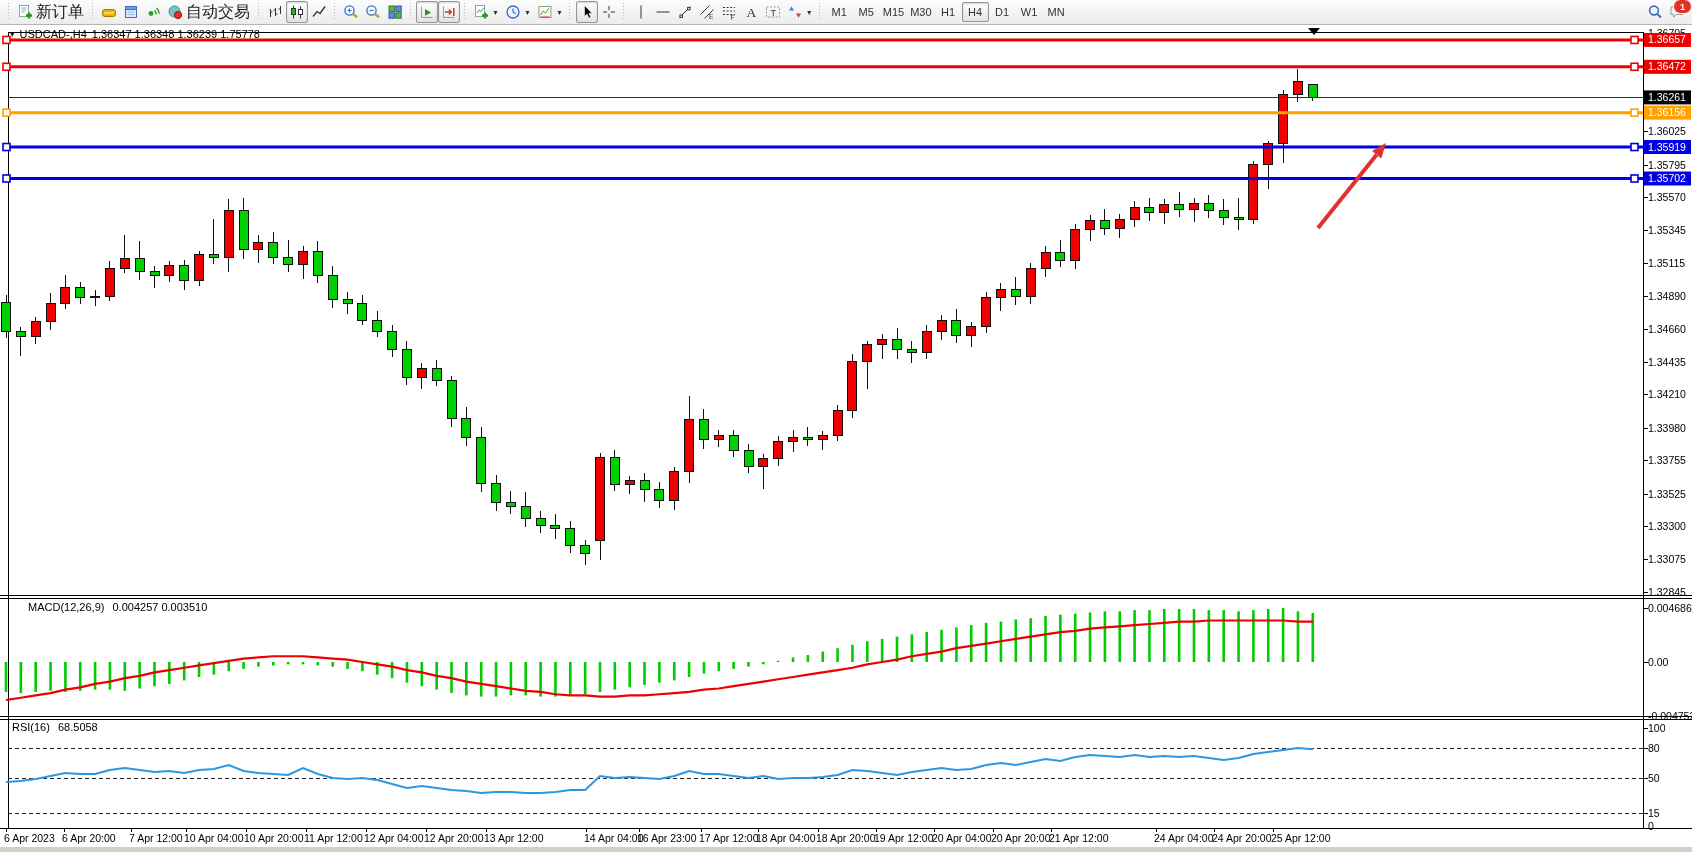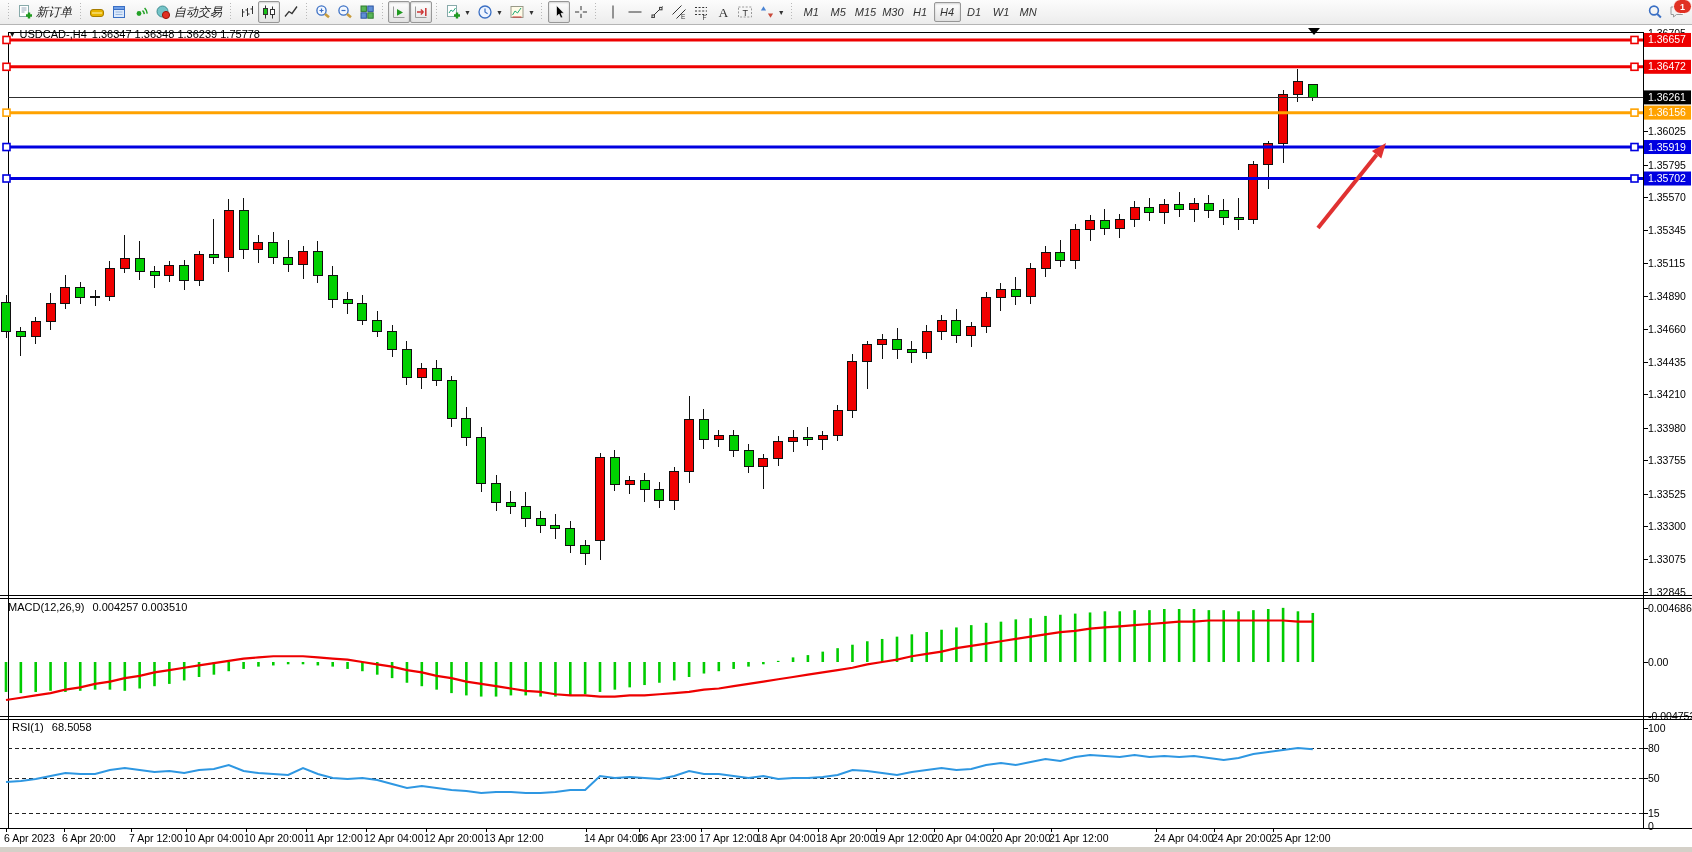--- a/index.html
+++ b/index.html
@@ -8,33 +8,33 @@
     background:linear-gradient(#fcfcfc,#ececec);border-bottom:1px solid #b5b5b5;
     display:flex;align-items:center;padding:0 4px;z-index:10;}
   .tb-grip{width:4px;height:18px;margin:0 4px 0 2px;
     background-image:repeating-linear-gradient(to bottom,#b9b9b9 0 1px,rgba(0,0,0,0) 1px 3px);
     background-size:1px 100%;background-repeat:no-repeat;background-position:center;}
   .tb-btn{height:22px;min-width:22px;box-sizing:border-box;display:flex;align-items:center;
     justify-content:center;gap:3px;border:1px solid rgba(0,0,0,0);border-radius:2px;padding:0 2px;cursor:default;}
   .tb-btn.active{background:linear-gradient(#ffffff,#e3e3e3);border-color:#979797;
     box-shadow:inset 0 1px 2px rgba(0,0,0,.18);}
   .tb-btn svg{display:block;}
-  .tb-label{font-size:12px;color:#1a1a1a;white-space:nowrap;padding-right:1px;font-style:italic;}
+  .tb-label{font-size:16px;color:#1a1a1a;white-space:nowrap;padding-right:1px;}
   .tb-caret{font-size:7px;color:#333;line-height:1;}
-  .tf-btn{font-size:11px;color:#333;min-width:27px;height:20px;font-style:italic;}
+  .tf-btn{font-size:11px;color:#333;min-width:27px;height:20px;}
   .tb-spacer{flex:1;}
   .chat-wrap{position:relative;}
   .chat-badge{position:absolute;top:-3px;right:-5px;min-width:13px;height:13px;border-radius:8px;
     background:#e03123;color:#fff;font-size:9px;font-weight:bold;display:flex;align-items:center;
     justify-content:center;padding:0 2px;border:1px solid #fff;}
   #stage{position:absolute;top:0;left:0;width:1692px;height:852px;}
   .overlay{position:absolute;z-index:5;color:#000;white-space:nowrap;}
   #chart-title{top:28px;left:10px;font-size:11px;display:flex;align-items:center;gap:5px;}
   #win-icon{font-size:9px;color:#111;}
-  #macd-label{top:601px;left:8px;font-size:11px;}
+  #macd-label{top:601px;left:28px;font-size:11px;}
   #rsi-label{top:721px;left:12px;font-size:11px;}
   .lbl-val{margin-left:5px;}
 </style>
 </head>
 <body>
 
 <svg id="stage" xmlns="http://www.w3.org/2000/svg">
     <rect x="0" y="25" width="1692" height="827" fill="#ffffff"></rect>
     <g stroke="#000" stroke-width="1" shape-rendering="crispEdges">
       <line x1="8" y1="32" x2="1643" y2="32"></line>
@@ -670,15 +670,15 @@
 <div class="overlay" id="chart-title">
   <span id="win-icon">▾</span>
   <span>USDCAD-,H4</span>
   <span>1.36347 1.36348 1.36239 1.75778</span>
 </div>
 <div class="overlay" id="macd-label">
   <span>MACD(12,26,9)</span>
   <span class="lbl-val">0.004257 0.003510</span>
 </div>
 <div class="overlay" id="rsi-label">
-  <span>RSI(1)</span>
+  <span>RSI(16)</span>
   <span class="lbl-val">68.5058</span>
 </div>
 
 </body></html>

